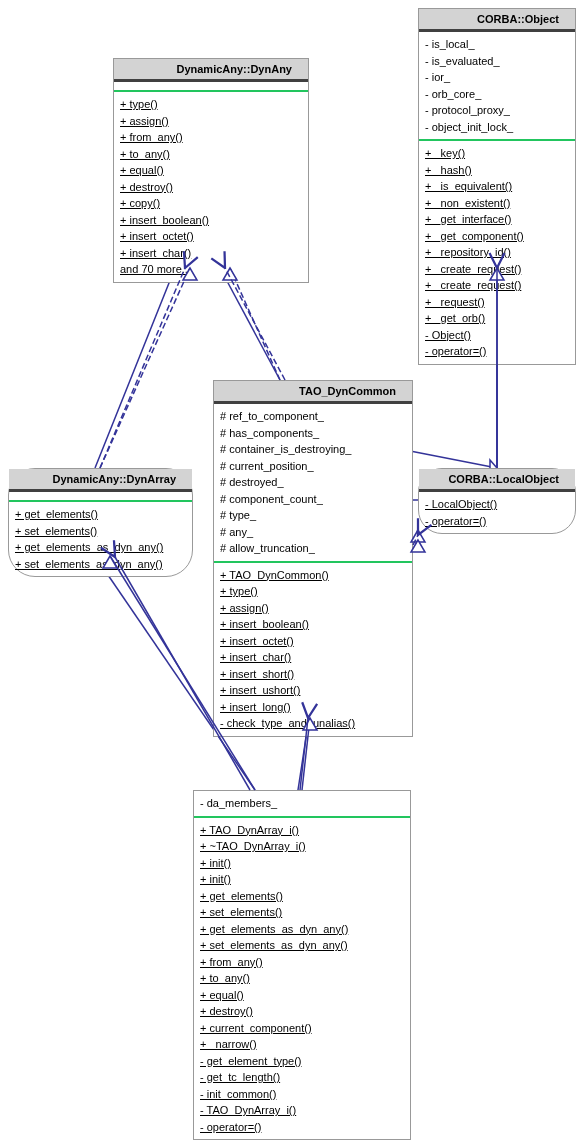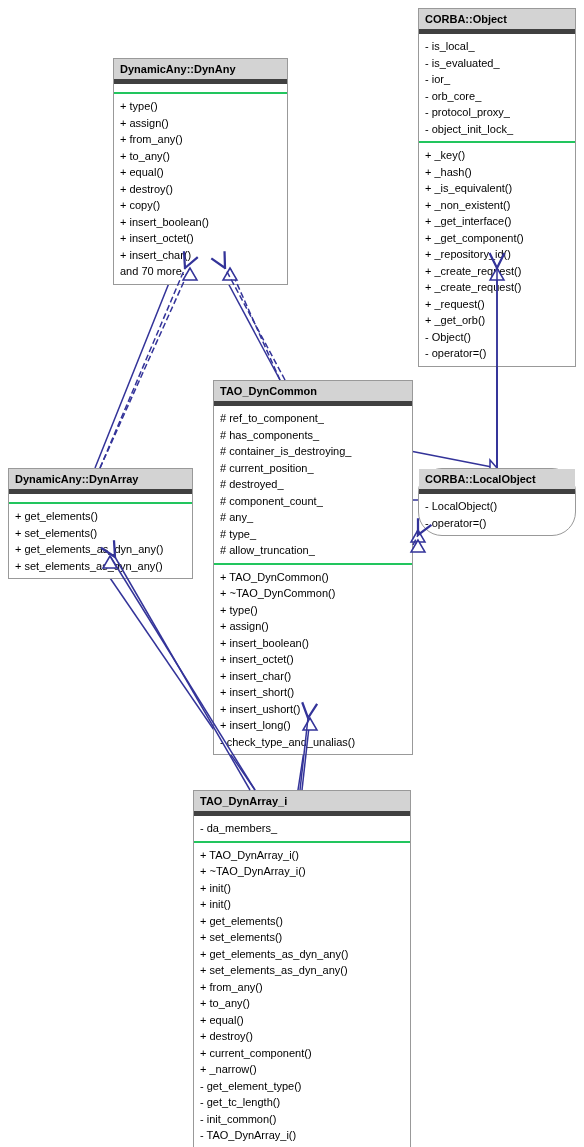--- a/index.html
+++ b/index.html
@@ -17,33 +17,34 @@
       width: 584px;
       height: 1147px;
     }
     .uml-box {
       position: absolute;
       border: 1px solid #999;
       background: #ffffff;
     }
     .uml-box-header {
       background: #d3d3d3;
-      text-align: left;
-      padding: 4px 6px;
+      text-align: right;
+      padding: 4px 16px;
       font-weight: bold;
-      border-bottom: 5px solid #404040;
+      border-bottom: 3px solid #404040;
       font-size: 11px;
     }
     .uml-section {
       padding: 4px 6px;
       border-bottom: 2px solid #22c55e;
       line-height: 1.5;
     }
     .uml-section:last-child {
       border-bottom: none;
+      text-decoration: underline;
     }
     .uml-section p {
       white-space: nowrap;
     }
     svg.arrows {
       position: absolute;
       top: 0;
       left: 0;
       width: 584px;
       height: 1147px;
@@ -109,67 +110,66 @@
       <p>+ _repository_id()</p>
       <p>+ _create_request()</p>
       <p>+ _create_request()</p>
       <p>+ _request()</p>
       <p>+ _get_orb()</p>
       <p>- Object()</p>
       <p>- operator=()</p>
     </div>
   </div>
 
-  <div class="uml-box" style="left: 113px; top: 58px; width: 175px;">
+  <div class="uml-box" style="left: 113px; top: 58px; width: 196px;">
     <div class="uml-box-header">DynamicAny::DynAny</div>
     <div class="uml-section" style="min-height: 8px;">
     </div>
     <div class="uml-section">
       <p>+ type()</p>
       <p>+ assign()</p>
       <p>+ from_any()</p>
       <p>+ to_any()</p>
       <p>+ equal()</p>
       <p>+ destroy()</p>
       <p>+ copy()</p>
       <p>+ insert_boolean()</p>
       <p>+ insert_octet()</p>
       <p>+ insert_char()</p>
       <p>and 70 more...</p>
     </div>
   </div>
 
-  <div class="uml-box" style="left: 8px; top: 468px; width: 185px;">
+  <div class="uml-box" style="left: 8px; top: 468px; width: 185px; border-radius: 27px;">
     <div class="uml-box-header">DynamicAny::DynArray</div>
     <div class="uml-section" style="min-height: 8px;">
     </div>
     <div class="uml-section">
       <p>+ get_elements()</p>
       <p>+ set_elements()</p>
       <p>+ get_elements_as_dyn_any()</p>
       <p>+ set_elements_as_dyn_any()</p>
     </div>
   </div>
 
   <div class="uml-box" style="left: 213px; top: 380px; width: 200px;">
     <div class="uml-box-header">TAO_DynCommon</div>
     <div class="uml-section">
       <p># ref_to_component_</p>
       <p># has_components_</p>
       <p># container_is_destroying_</p>
       <p># current_position_</p>
       <p># destroyed_</p>
       <p># component_count_</p>
+      <p># type_</p>
       <p># any_</p>
-      <p># type_</p>
       <p># allow_truncation_</p>
     </div>
     <div class="uml-section">
       <p>+ TAO_DynCommon()</p>
-      <p>+ ~TAO_DynCommon()</p>
       <p>+ type()</p>
       <p>+ assign()</p>
       <p>+ insert_boolean()</p>
       <p>+ insert_octet()</p>
       <p>+ insert_char()</p>
       <p>+ insert_short()</p>
       <p>+ insert_ushort()</p>
       <p>+ insert_long()</p>
       <p>- check_type_and_unalias()</p>
     </div>
@@ -177,21 +177,20 @@
 
   <div class="uml-box" style="left: 418px; top: 468px; width: 158px; border-radius: 24px;">
     <div class="uml-box-header">CORBA::LocalObject</div>
     <div class="uml-section">
       <p>- LocalObject()</p>
       <p>- operator=()</p>
     </div>
   </div>
 
   <div class="uml-box" style="left: 193px; top: 790px; width: 218px;">
-    <div class="uml-box-header">TAO_DynArray_i</div>
     <div class="uml-section">
       <p>- da_members_</p>
     </div>
     <div class="uml-section">
       <p>+ TAO_DynArray_i()</p>
       <p>+ ~TAO_DynArray_i()</p>
       <p>+ init()</p>
       <p>+ init()</p>
       <p>+ get_elements()</p>
       <p>+ set_elements()</p>

